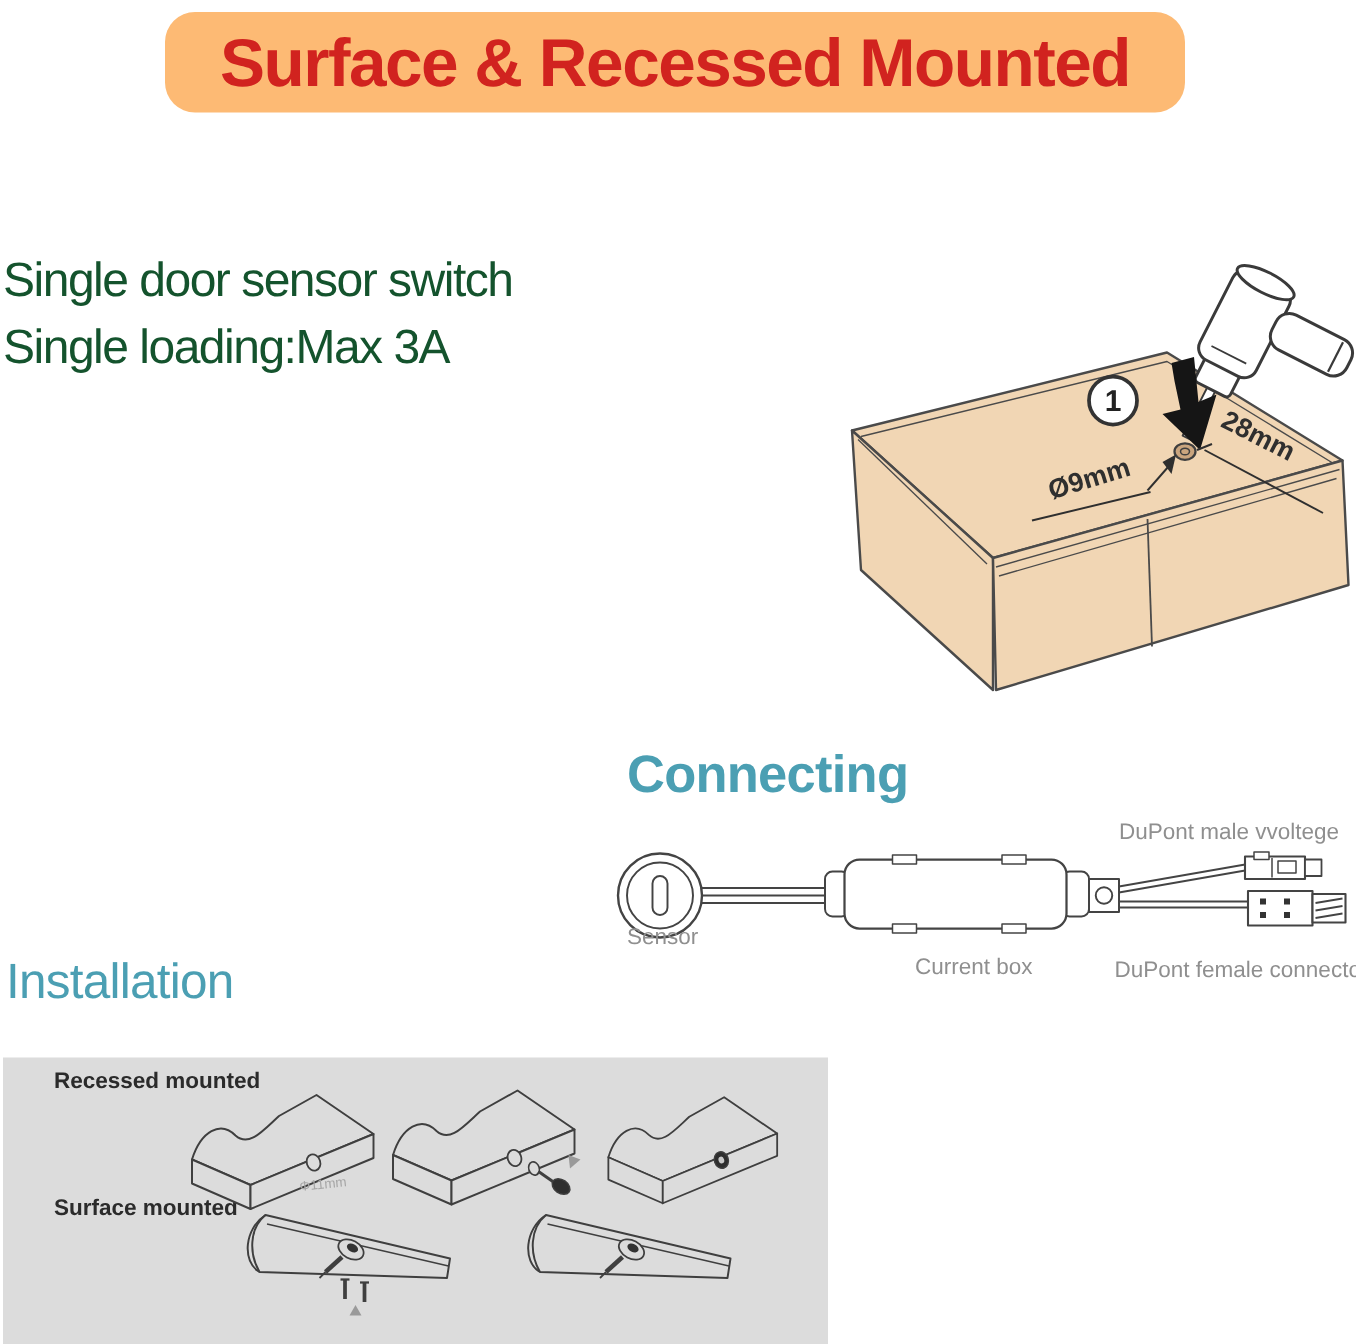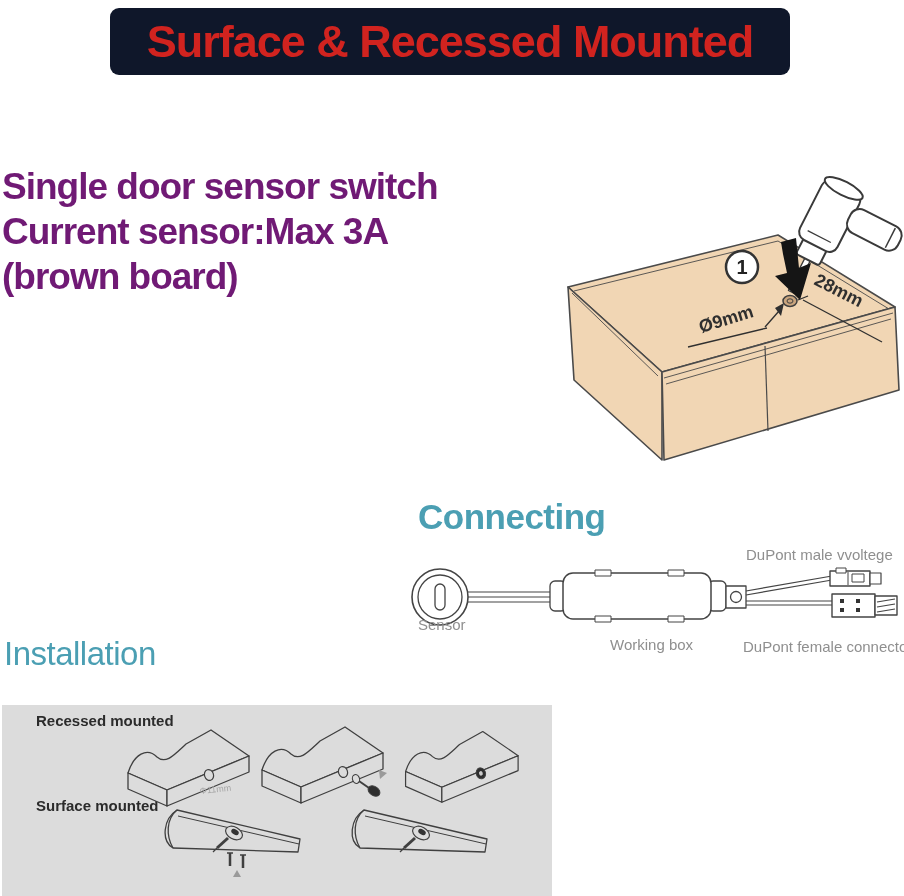--- a/index.html
+++ b/index.html
@@ -2,31 +2,31 @@
 <html><head>
 <meta charset="utf-8">
 <style>
   * { margin:0; padding:0; box-sizing:border-box; }
   body { background:#fff; font-family:"Liberation Sans", sans-serif; }
   .canvas { position:relative; width:904px; height:896px; background:#ffffff; overflow:hidden; }
 
   
   .title-bar {
     position:absolute; left:110px; top:8px; width:680px; height:67px;
-    background:#0f172a; border-radius:9px;
+    background:#fdba74; border-radius:20px;
     display:flex; align-items:center; justify-content:center;
   }
   .title-bar .title-text {
     color:#d1231f; font-size:45px; font-weight:bold; letter-spacing:-1px; white-space:nowrap;
   }
 
   
   .specs { position:absolute; left:2px; top:164px; width:500px; }
   .specs .spec-line {
-    font-size:37px; font-weight:bold; color:#701a75; line-height:45px;
+    font-size:32px; font-weight:normal; color:#14532d; line-height:45px;
     letter-spacing:-1px; white-space:nowrap;
   }
   .specs .spec-line.indent { padding-left:56px; }
 
   
   .cabinet-illustration { position:absolute; left:560px; top:150px; width:344px; height:320px; }
 
   
   .connecting-heading {
     position:absolute; left:418px; top:497px;
@@ -61,22 +61,21 @@
 <body>
 
 <div class="canvas">
 
   <div class="title-bar">
     <span class="title-text">Surface &amp; Recessed Mounted</span>
   </div>
 
   <div class="specs">
     <div class="spec-line">Single door sensor switch</div>
-    <div class="spec-line">Current sensor:Max 3A</div>
-    <div class="spec-line">(brown board)</div>
+    <div class="spec-line">Single loading:Max 3A</div>
   </div>
 
   <svg class="cabinet-illustration" viewBox="0 0 344 320" xmlns="http://www.w3.org/2000/svg">
 
     <g stroke="#4a4a4a" stroke-linejoin="round">
       <polygon points="8,137 218,85 335,157 102,222" fill="#f1d6b4" stroke-width="1.6"></polygon>
       <polyline points="14,141 218,91 329,159" fill="none" stroke-width="0.9"></polyline>
       <polygon points="8,137 102,222 102,310 14,230" fill="#f1d6b4" stroke-width="1.6"></polygon>
       <line x1="12" y1="143" x2="98" y2="226" stroke-width="0.9"></line>
       <polygon points="102,222 335,157 339,240 104,310" fill="#f1d6b4" stroke-width="1.6"></polygon>
@@ -174,21 +173,21 @@
         <rect x="475" y="51" width="22" height="19" stroke-width="1.4"></rect>
         <line x1="477" y1="57" x2="495" y2="54" stroke-width="1.2"></line>
         <line x1="477" y1="62" x2="495" y2="59" stroke-width="1.2"></line>
         <line x1="477" y1="67" x2="495" y2="64" stroke-width="1.2"></line>
       </g>
     </g>
   </svg>
 
   <div class="diagram-label label-male">DuPont male vvoltege</div>
   <div class="diagram-label label-sensor">Sensor</div>
-  <div class="diagram-label label-control">Working box</div>
+  <div class="diagram-label label-control">Current box</div>
   <div class="diagram-label label-female">DuPont female connector</div>
 
   <div class="installation-heading">Installation</div>
 
   <div class="install-panel">
     <div class="panel-label label-recessed">Recessed mounted</div>
     <div class="panel-label label-surface">Surface mounted</div>
 
     <svg class="install-art" viewBox="0 0 550 185" xmlns="http://www.w3.org/2000/svg">
       <g stroke="#3f3f3f" fill="#dcdcdc" stroke-linejoin="round" stroke-width="1.3">

